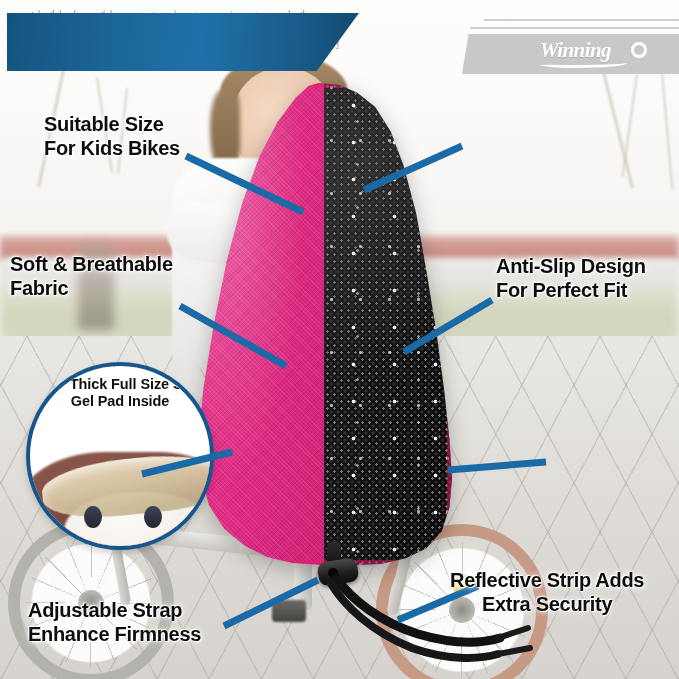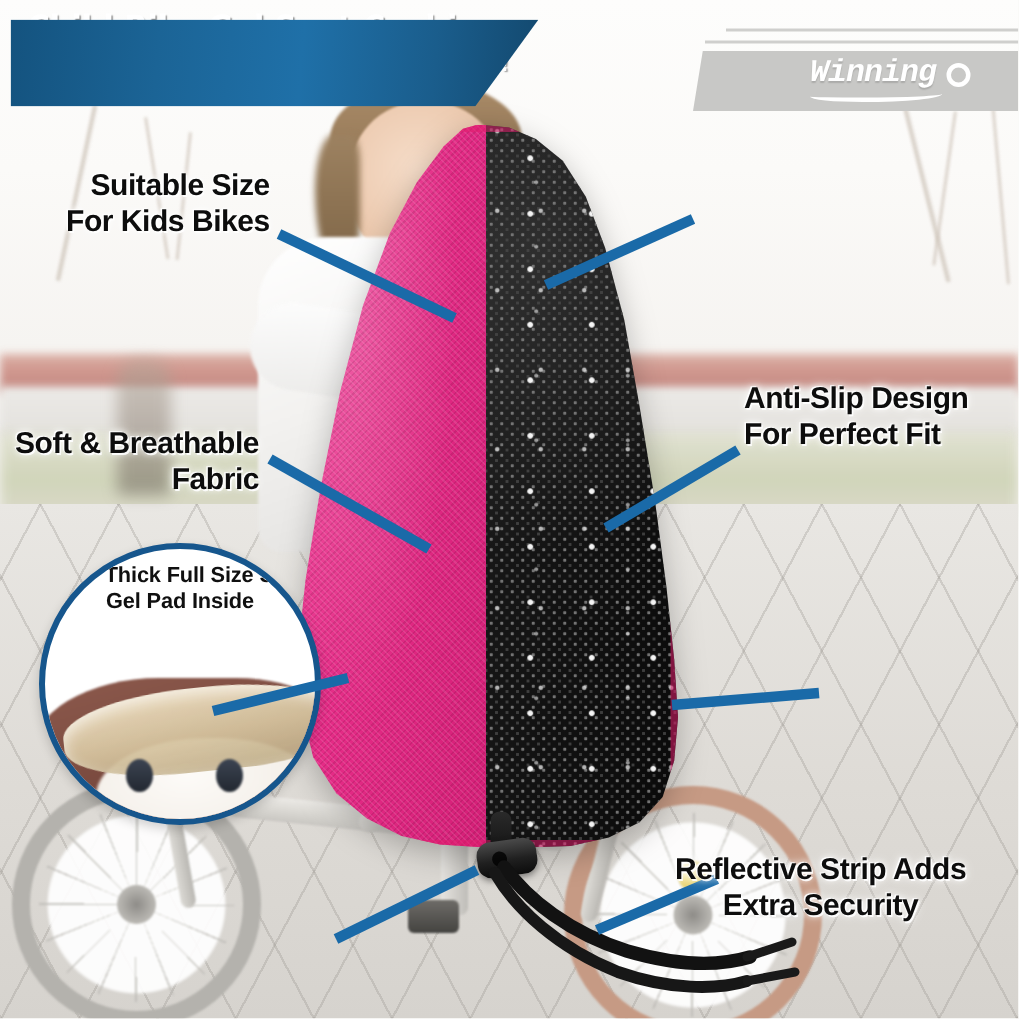--- a/index.html
+++ b/index.html
@@ -342,21 +342,21 @@
     z-index: 6;
   }
   .brand-rule {
     position: absolute; background: #cfcfcd; z-index: 6; height: 2px;
   }
   .brand-rule.r1 { left: 484px; top: 19px; width: 195px; }
   .brand-rule.r2 { left: 470px; top: 27px; width: 209px; }
   .brand-logo {
     position: absolute; left: 540px; top: 38px; z-index: 7;
     color: #ffffff; font-size: 21px; font-weight: bold; font-style: italic;
-    font-family: Liberation Mono, monospace;
+    font-family: Liberation Serif, serif;
     letter-spacing: -.6px;
     text-shadow: 0 1px 1px rgba(0,0,0,.15);
     white-space: nowrap;
   }
   .brand-o {
     position: absolute; left: 631px; top: 42px; width: 16px; height: 16px;
     border: 3px solid #ffffff; border-radius: 50%; z-index: 7;
   }
   .brand-swoosh {
     position: absolute; left: 540px; top: 59px; width: 88px; height: 9px; z-index: 7;
@@ -367,22 +367,22 @@
   
   .callout {
     position: absolute; z-index: 5;
     color: #0d0d0d; font-weight: bold;
     line-height: 1.2;
     font-size: 20px; letter-spacing: -.3px;
     text-shadow: 0 0 4px rgba(255,255,255,.95), 0 0 8px rgba(255,255,255,.9),
                  1px 1px 0 rgba(255,255,255,.9), -1px -1px 0 rgba(255,255,255,.9);
     white-space: pre-line;
   }
-  .c-size       { left: 44px;  top: 112px; text-align: right; }
-  .c-soft       { left: 10px;  top: 252px; text-align: right; margin-top: 32px; }
+  .c-size       { left: 44px;  top: 112px; text-align: left; }
+  .c-soft       { left: 10px;  top: 252px; text-align: left; }
   .c-strap      { left: 28px;  top: 598px; text-align: left; }
   .c-density    { left: 418px; top: 110px; text-align: center; width: 250px; }
   .c-antislip   { left: 496px; top: 254px; text-align: left; }
   .c-reflective { left: 450px; top: 568px; text-align: center; }
 
   
   .leader { position: absolute; z-index: 5; }
   .leader line { stroke: #1a6aa8; stroke-width: 7; stroke-linecap: butt; }
 </style>
 </head>
@@ -463,20 +463,22 @@
     <line x1="404" y1="352" x2="492" y2="300"></line>
     <line x1="398" y1="620" x2="478" y2="586"></line>
     <line x1="142" y1="474" x2="232" y2="452"></line>
     <line x1="448" y1="470" x2="546" y2="462"></line>
   </svg>
 
   <div class="callout c-size">Suitable Size
 For Kids Bikes</div>
   <div class="callout c-soft">Soft &amp; Breathable
 Fabric</div>
+  <div class="callout c-strap">Adjustable Strap
+Enhance Firmness</div>
   <div class="callout c-antislip">Anti-Slip Design
 For Perfect Fit</div>
   <div class="callout c-reflective">Reflective Strip Adds
 Extra Security</div>
 
   <div class="inset inset-left">
     <div class="gel-hand"></div>
     <div class="gel-palm"></div>
     <div class="gel-pad"></div>
     <div class="gel-nail" style="left:54px; top:140px;"></div>

